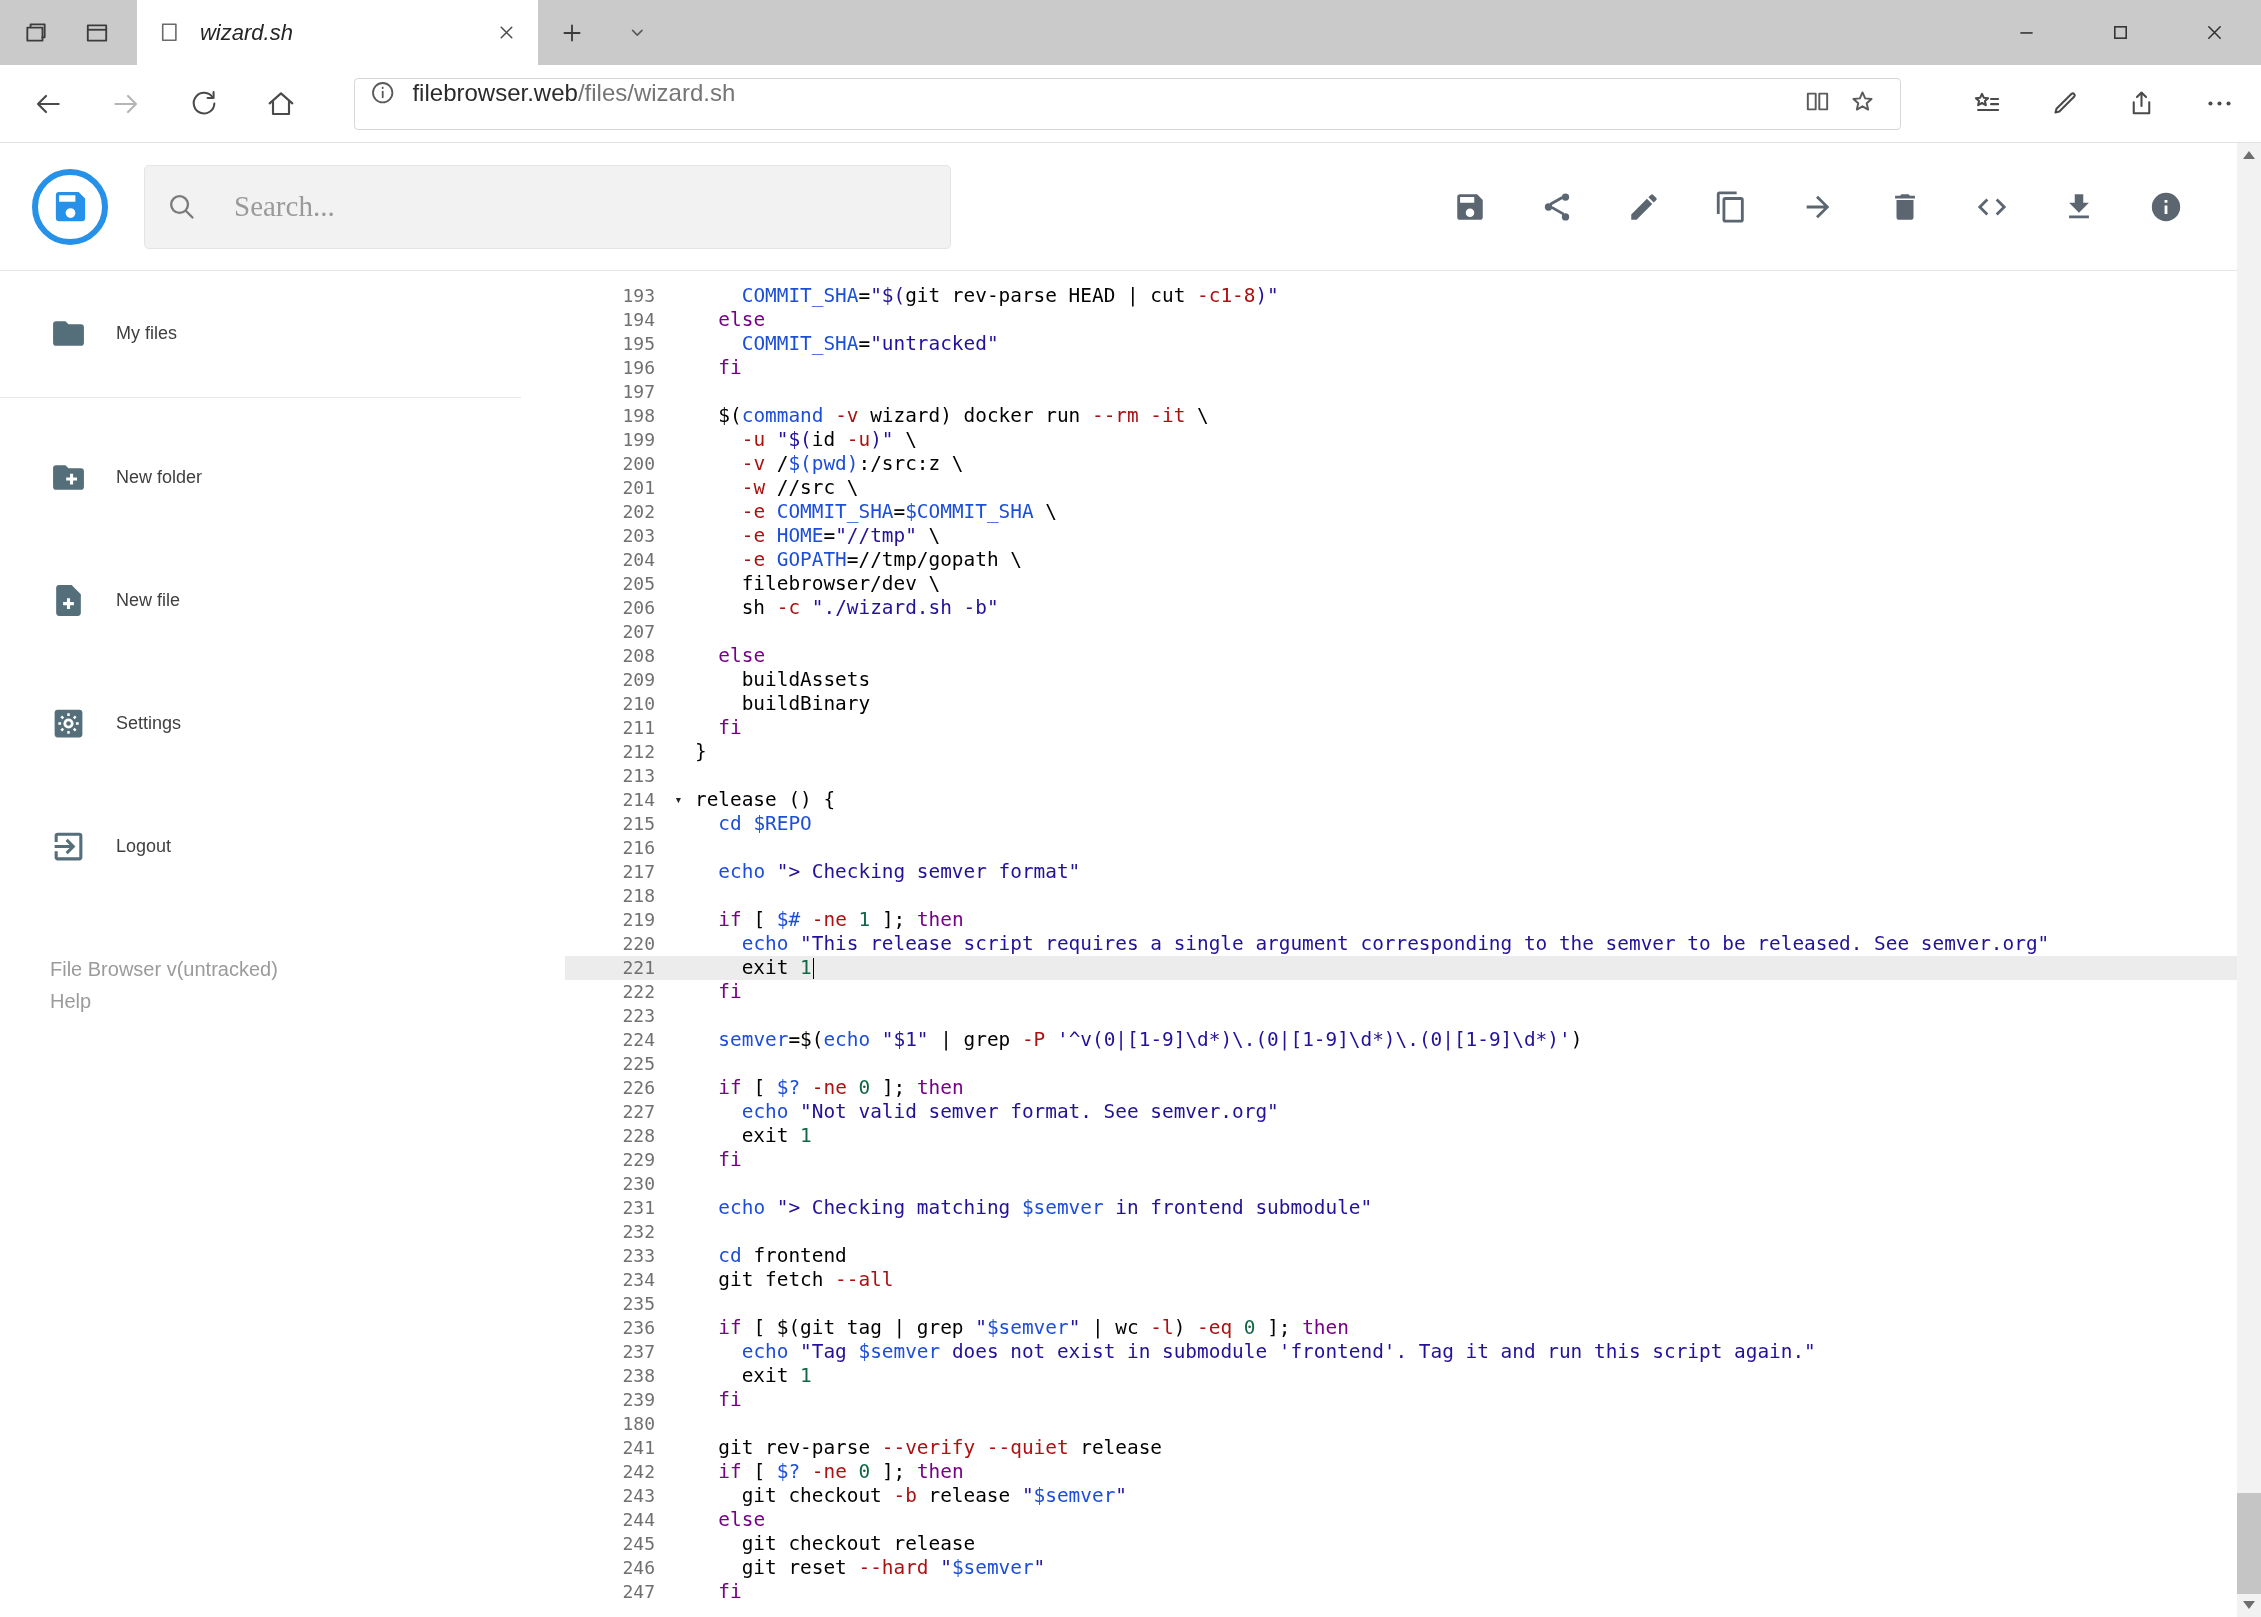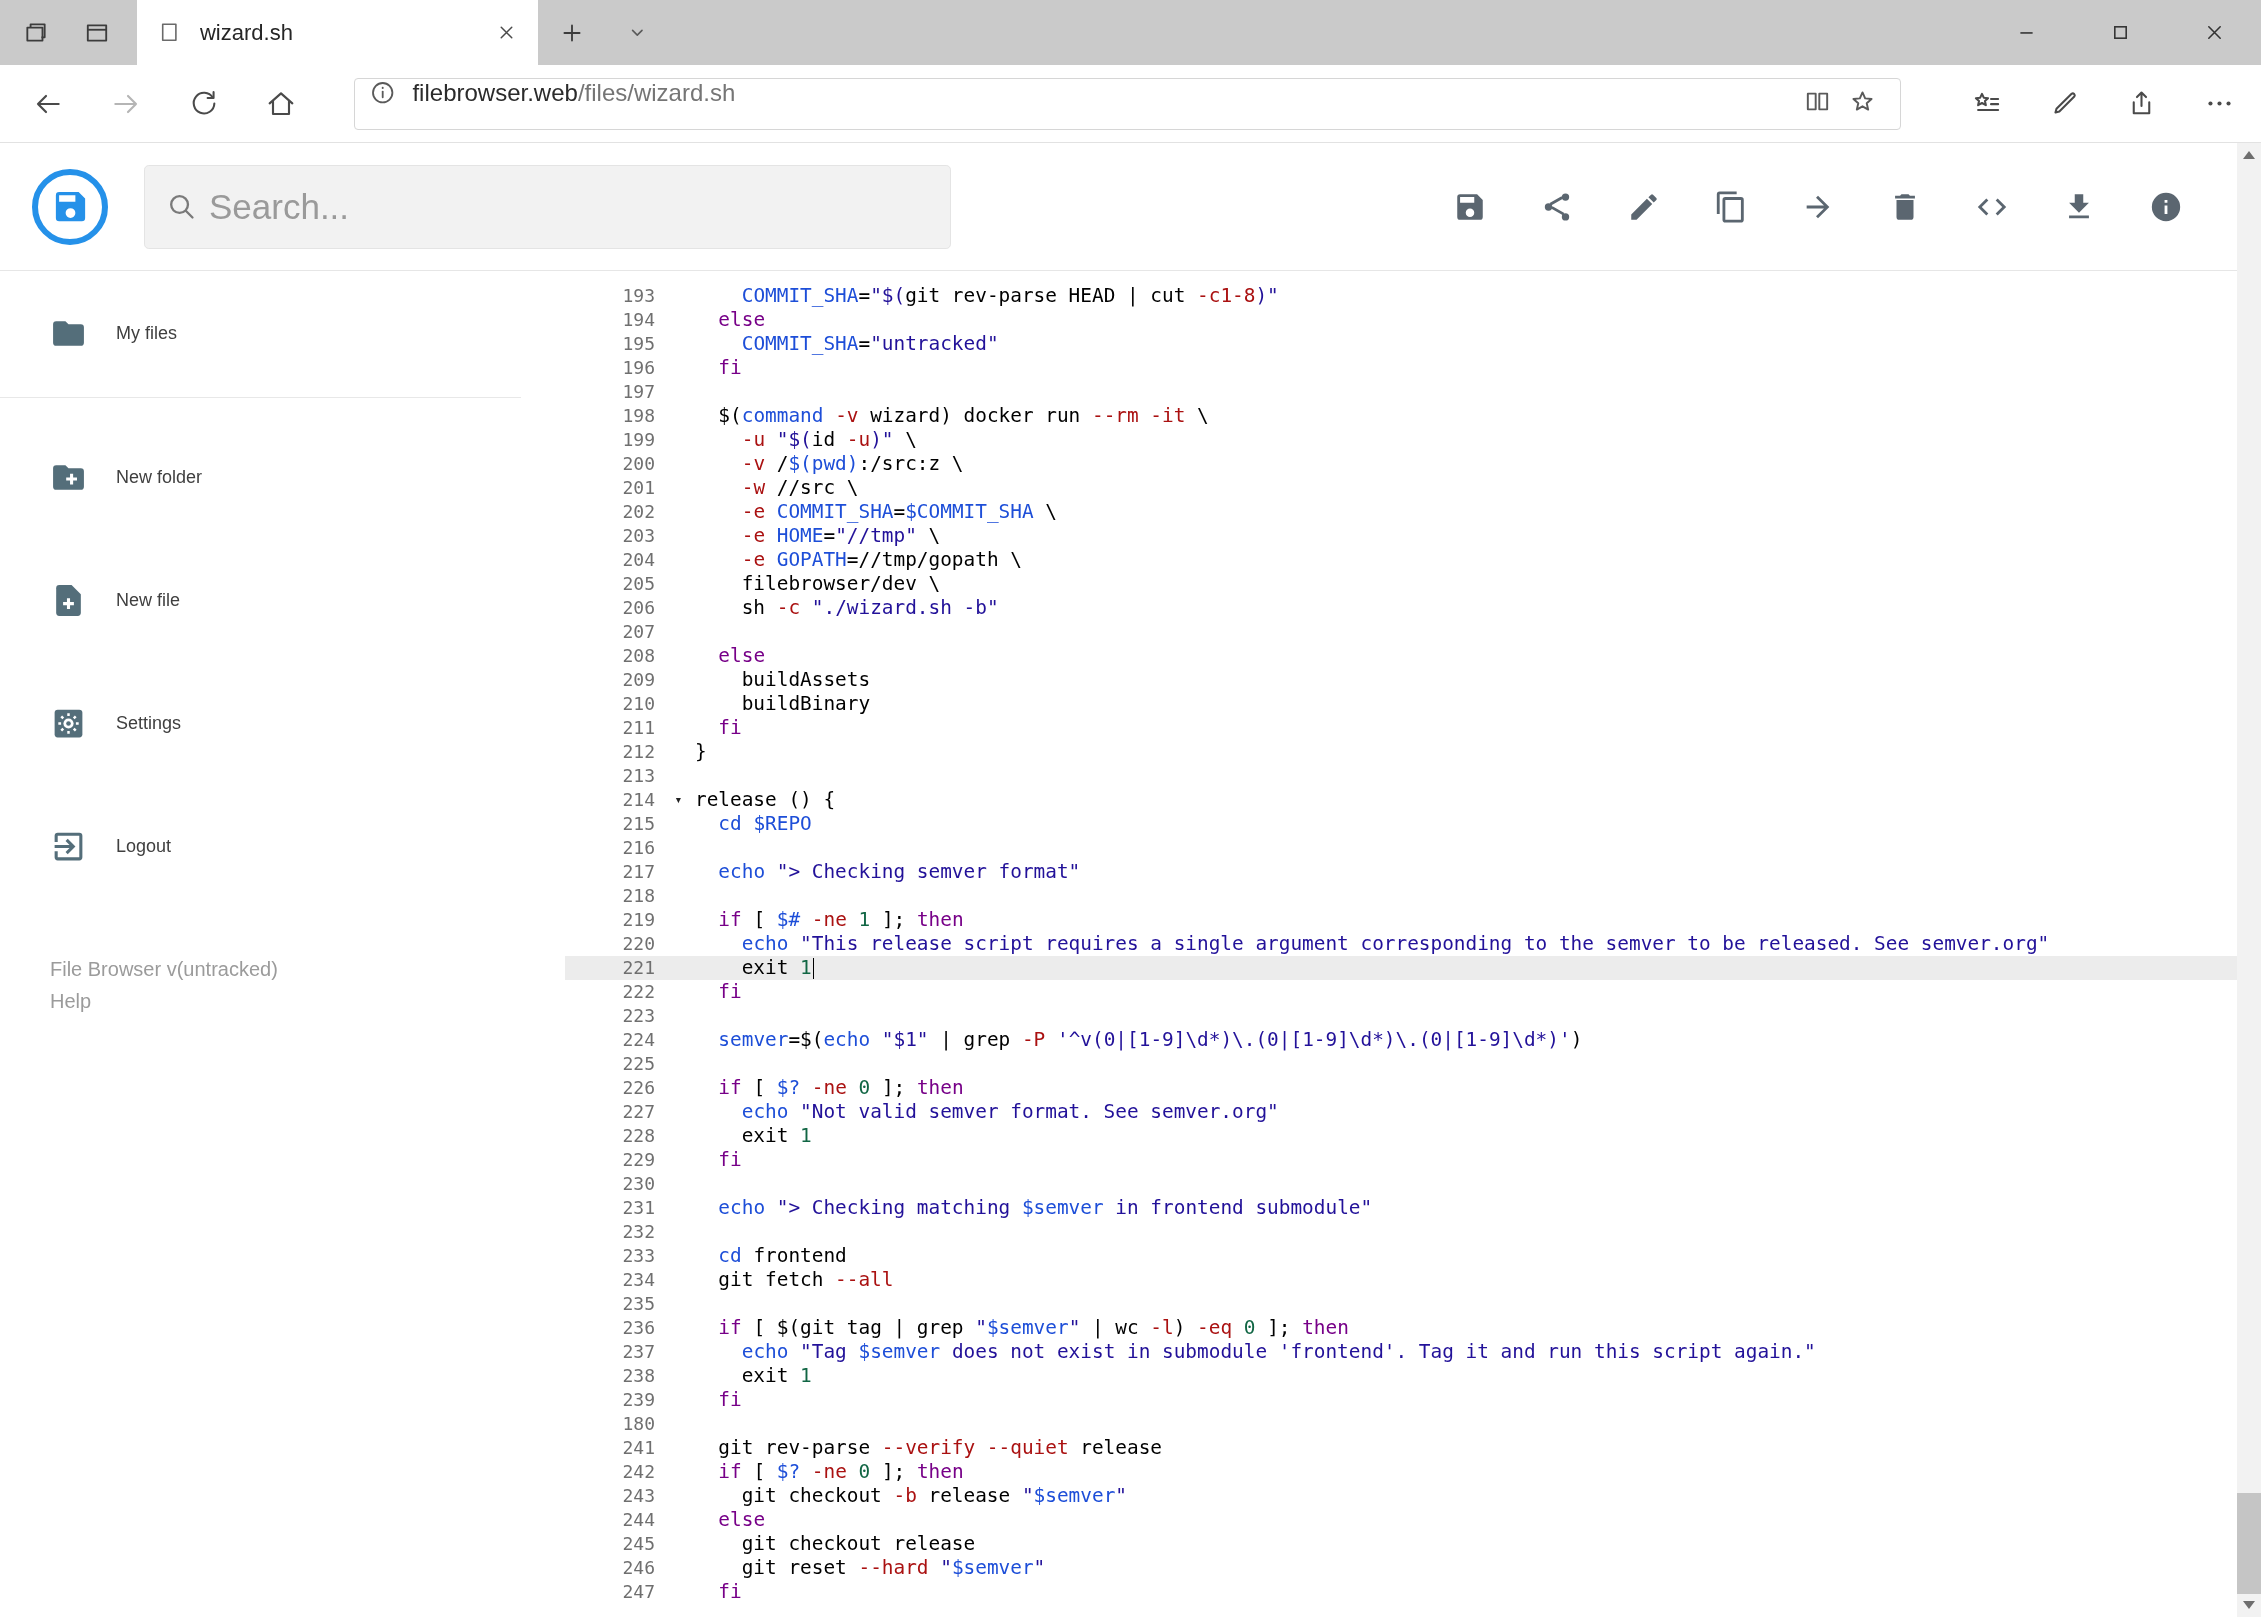--- a/index.html
+++ b/index.html
@@ -7,21 +7,21 @@
   body {
     width:2261px; height:1617px; position:relative; overflow:hidden;
     background:#fff; font-family:"Liberation Sans", sans-serif;
   }
   
   .tabbar { position:absolute; left:0; top:0; width:2261px; height:65px; background:#cacaca; }
   .strip-left { position:absolute; left:16px; top:0; height:65px; display:flex; align-items:center; gap:21px; }
   .strip-btn { width:40px; height:65px; display:flex; align-items:center; justify-content:center; }
   .tab { position:absolute; left:137px; top:0; width:401px; height:65px; background:#fff;
          display:flex; align-items:center; padding:0 21px; }
-  .tab-title { flex:1; font-size:22px; color:#262626; margin-left:19.4px; white-space:nowrap; overflow:hidden; }
+  .tab-title { flex:1; font-size:22px; color:#262626; margin-left:19.4px; white-space:nowrap; overflow:hidden;font-style:italic; }
   .newtab { position:absolute; left:543px; top:0; width:57px; height:65px; display:flex; align-items:center; justify-content:center; }
   .tabchev { position:absolute; left:615px; top:0; width:45px; height:65px; display:flex; align-items:center; justify-content:center; }
   .win-controls { position:absolute; right:0; top:0; height:65px; display:flex; }
   .win-btn { width:94px; height:65px; display:flex; align-items:center; justify-content:center; }
   
   .navbar { position:absolute; left:0; top:65px; width:2261px; height:78px; background:#fff;
             border-bottom:0.8px solid #e2e2e2; display:flex; align-items:center; }
   .nav-btn { width:58px; height:58px; margin-left:19.4px; display:flex; align-items:center; justify-content:center; flex:none; }
   .addressbar { flex:1; height:52px; margin-left:44px; background:#fff; border:0.8px solid #d6d6d6;
                 border-radius:4px; display:flex; align-items:flex-start; padding:0 14.5px; }
@@ -31,22 +31,22 @@
   .nav-right { display:flex; margin-left:57px; margin-right:13px; }
   .nav-right .nav-btn { margin-left:19.4px; }
   .nav-right .nav-btn:first-child { margin-left:0; }
   
   .app-header { position:absolute; left:0; top:143px; width:2261px; height:128px; background:#fff;
                 border-bottom:0.8px solid #e6e6e6; display:flex; align-items:center; }
   .logo { width:76px; height:76px; border-radius:50%; border:6.5px solid #2591e9; margin-left:32px;
           display:flex; align-items:center; justify-content:center; flex:none; background:#fff; }
   .searchbox { margin-left:36px; width:807px; height:84px; background:#f2f2f2; border:0.8px solid #e4e4e4;
                border-radius:4.8px; display:flex; align-items:center; padding:0 21px; }
-  .search-input { flex:1; border:none; outline:none; background:transparent; font-size:35px; color:#333;
-                  margin-left:10px; font-family:Liberation Sans, sans-serif; }
+  .search-input { flex:1; border:none; outline:none; background:transparent; font-size:29px; color:#333;
+                  margin-left:35px; font-family:Liberation Serif, serif; }
   .search-input::placeholder { color:#9a9a9a; }
   .toolbar { margin-left:auto; margin-right:77px; display:flex; gap:51px; align-items:center; }
   .tool-btn { width:36px; height:36px; display:flex; align-items:center; justify-content:center; }
   
   .sidebar { position:absolute; left:0; top:271px; width:565px; height:1346px; background:#fff; }
   .sb-item { height:87px; display:flex; align-items:center; padding-left:50px; gap:29px; cursor:pointer; }
   .sb-item .label { font-size:18px; color:#3f3f3f; }
   .sb-item.first { margin-top:19.4px; }
   .sb-item.gap { margin-top:36px; }
   .sb-divider { height:0.8px; background:#e8e8e8; margin-top:19.4px; width:521px; }

